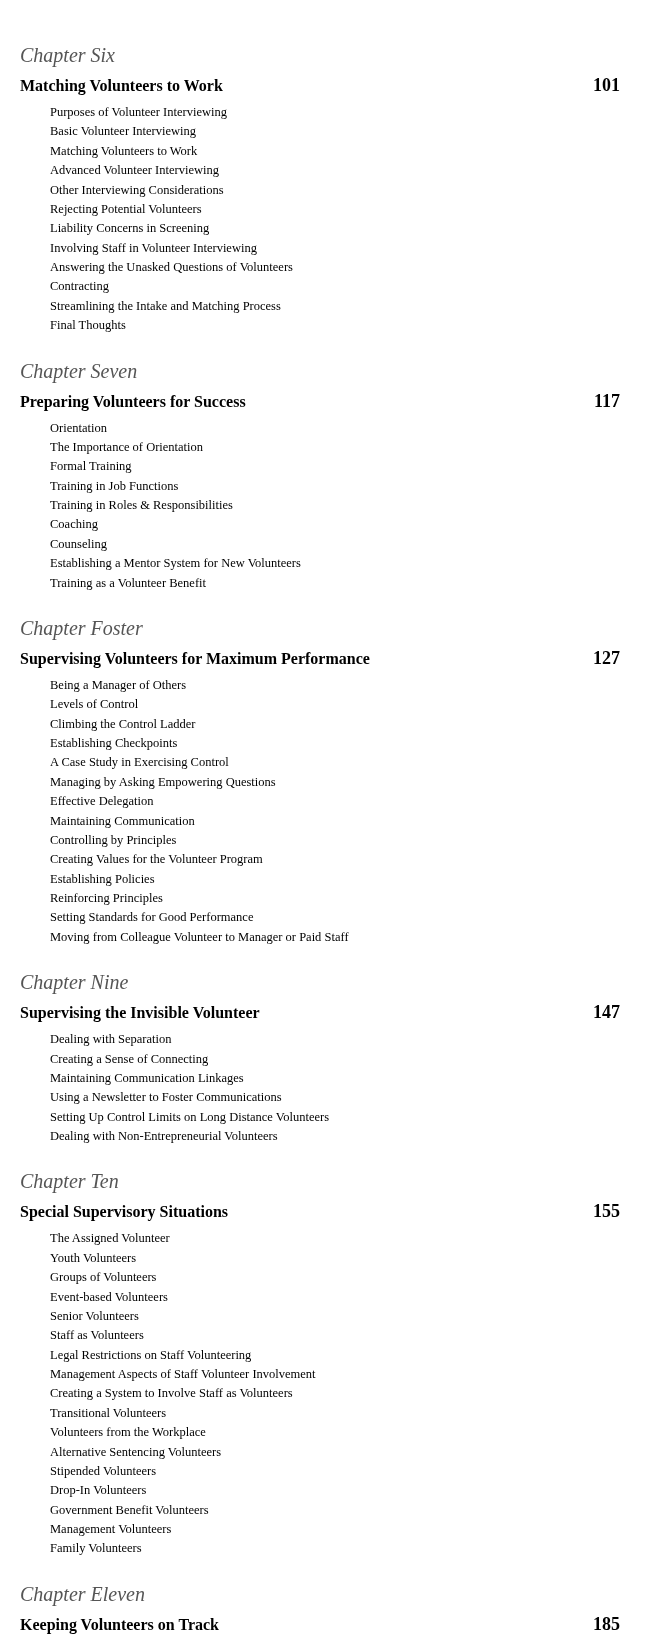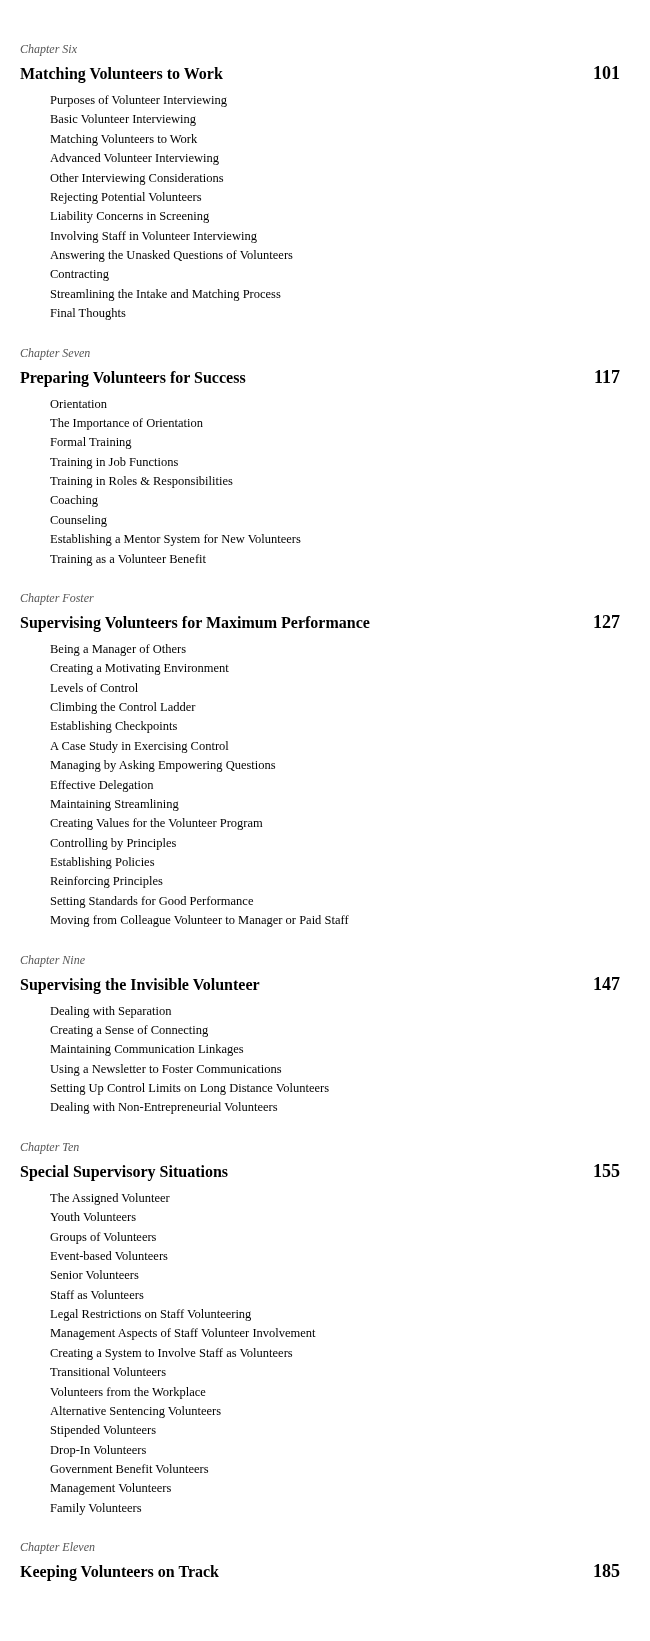--- a/index.html
+++ b/index.html
@@ -7,21 +7,21 @@
       font-family: Times New Roman, serif;
       background: #fff;
       color: #000;
       width: 650px;
       padding: 20px 30px 20px 20px;
       font-size: 13px;
       line-height: 1.5;
     }
     .chapter-italic {
       font-style: italic;
-      font-size: 12px;
+      font-size: 20px;
       color: #555;
       margin-top: 20px;
       margin-bottom: 2px;
     }
     .chapter-title-row {
       display: flex;
       justify-content: space-between;
       align-items: baseline;
       margin-bottom: 4px;
     }
@@ -90,30 +90,29 @@
       </div>
     </div>
     <div class="section-divider">
       <div class="chapter-italic">Chapter Foster</div>
       <div class="chapter-title-row">
         <span class="chapter-title">Supervising Volunteers for Maximum Performance</span>
         <span class="chapter-page">127</span>
       </div>
       <div class="subtopics">
         <div class="subtopic">Being a Manager of Others</div>
-        <div class="subtopic">Creating a Motivating Environment</div>
         <div class="subtopic">Levels of Control</div>
         <div class="subtopic">Climbing the Control Ladder</div>
         <div class="subtopic">Establishing Checkpoints</div>
         <div class="subtopic">A Case Study in Exercising Control</div>
         <div class="subtopic">Managing by Asking Empowering Questions</div>
         <div class="subtopic">Effective Delegation</div>
-        <div class="subtopic">Maintaining Streamlining</div>
+        <div class="subtopic">Maintaining Communication</div>
+        <div class="subtopic">Controlling by Principles</div>
         <div class="subtopic">Creating Values for the Volunteer Program</div>
-        <div class="subtopic">Controlling by Principles</div>
         <div class="subtopic">Establishing Policies</div>
         <div class="subtopic">Reinforcing Principles</div>
         <div class="subtopic">Setting Standards for Good Performance</div>
         <div class="subtopic">Moving from Colleague Volunteer to Manager or Paid Staff</div>
       </div>
     </div>
     <div class="section-divider">
       <div class="chapter-italic">Chapter Nine</div>
       <div class="chapter-title-row">
         <span class="chapter-title">Supervising the Invisible Volunteer</span>

